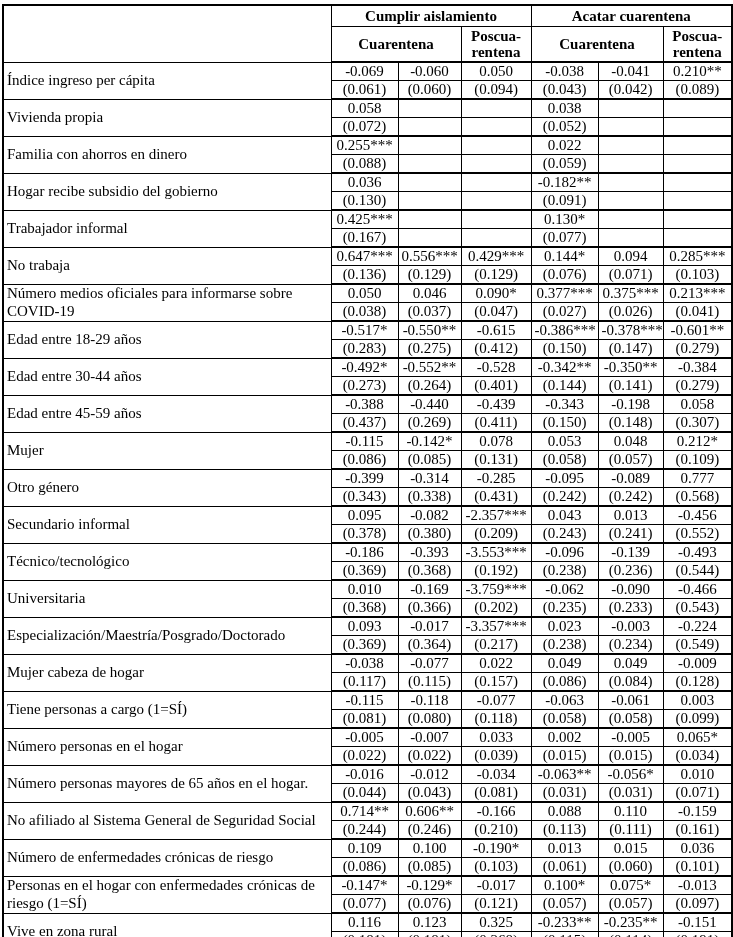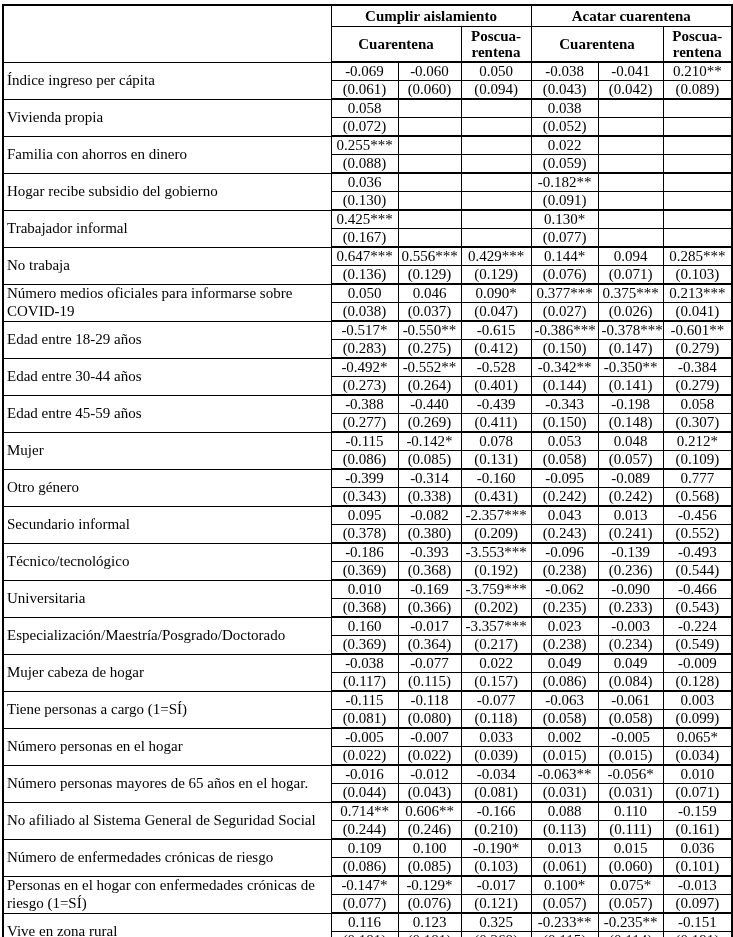--- a/index.html
+++ b/index.html
@@ -246,21 +246,21 @@
   <tr class="coef">
     <td class="rowlabel" rowspan="2">Edad entre 45-59 años</td>
     <td class="num">-0.388</td>
     <td class="num">-0.440</td>
     <td class="num">-0.439</td>
     <td class="num">-0.343</td>
     <td class="num">-0.198</td>
     <td class="num">0.058</td>
   </tr>
   <tr class="se">
-    <td class="num">(0.277)</td>
+    <td class="num">(0.437)</td>
     <td class="num">(0.269)</td>
     <td class="num">(0.411)</td>
     <td class="num">(0.150)</td>
     <td class="num">(0.148)</td>
     <td class="num">(0.307)</td>
   </tr>
 
   <tr class="coef">
     <td class="rowlabel" rowspan="2">Mujer</td>
     <td class="num">-0.115</td>
@@ -276,21 +276,21 @@
     <td class="num">(0.131)</td>
     <td class="num">(0.058)</td>
     <td class="num">(0.057)</td>
     <td class="num">(0.109)</td>
   </tr>
 
   <tr class="coef">
     <td class="rowlabel" rowspan="2">Otro género</td>
     <td class="num">-0.399</td>
     <td class="num">-0.314</td>
-    <td class="num">-0.160</td>
+    <td class="num">-0.285</td>
     <td class="num">-0.095</td>
     <td class="num">-0.089</td>
     <td class="num">0.777</td>
   </tr>
   <tr class="se">
     <td class="num">(0.343)</td>
     <td class="num">(0.338)</td>
     <td class="num">(0.431)</td>
     <td class="num">(0.242)</td>
     <td class="num">(0.242)</td>
@@ -346,21 +346,21 @@
     <td class="num">(0.368)</td>
     <td class="num">(0.366)</td>
     <td class="num">(0.202)</td>
     <td class="num">(0.235)</td>
     <td class="num">(0.233)</td>
     <td class="num">(0.543)</td>
   </tr>
 
   <tr class="coef">
     <td class="rowlabel" rowspan="2">Especialización/Maestría/Posgrado/Doctorado</td>
-    <td class="num">0.160</td>
+    <td class="num">0.093</td>
     <td class="num">-0.017</td>
     <td class="num">-3.357***</td>
     <td class="num">0.023</td>
     <td class="num">-0.003</td>
     <td class="num">-0.224</td>
   </tr>
   <tr class="se">
     <td class="num">(0.369)</td>
     <td class="num">(0.364)</td>
     <td class="num">(0.217)</td>

